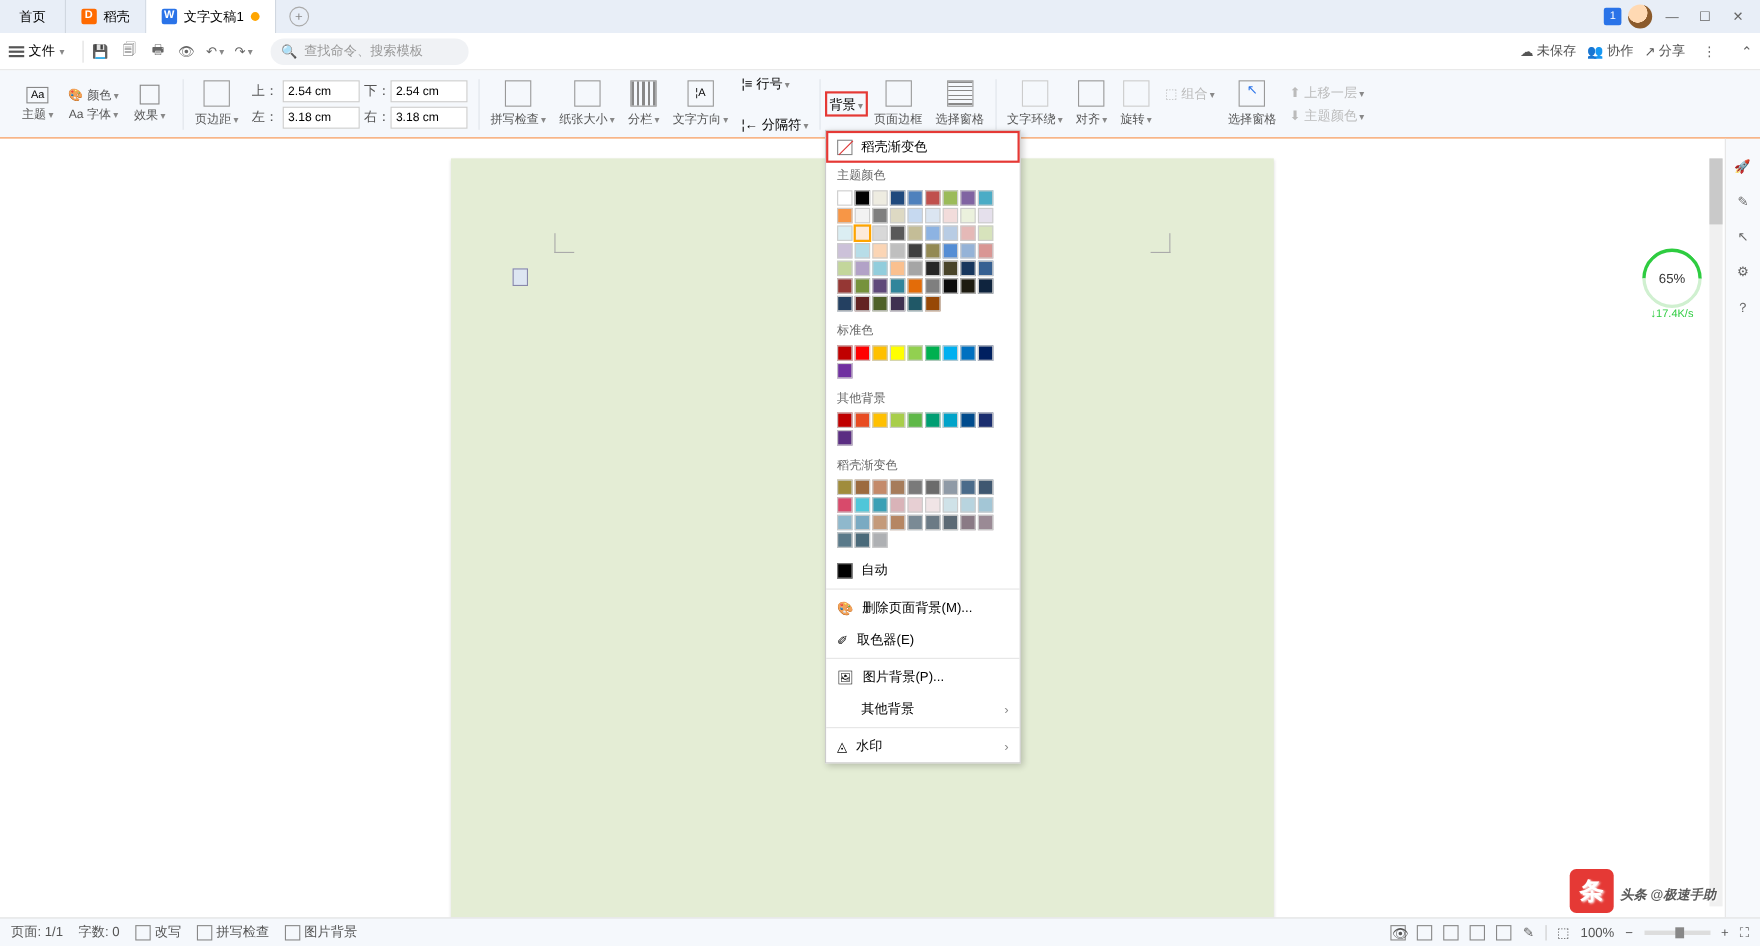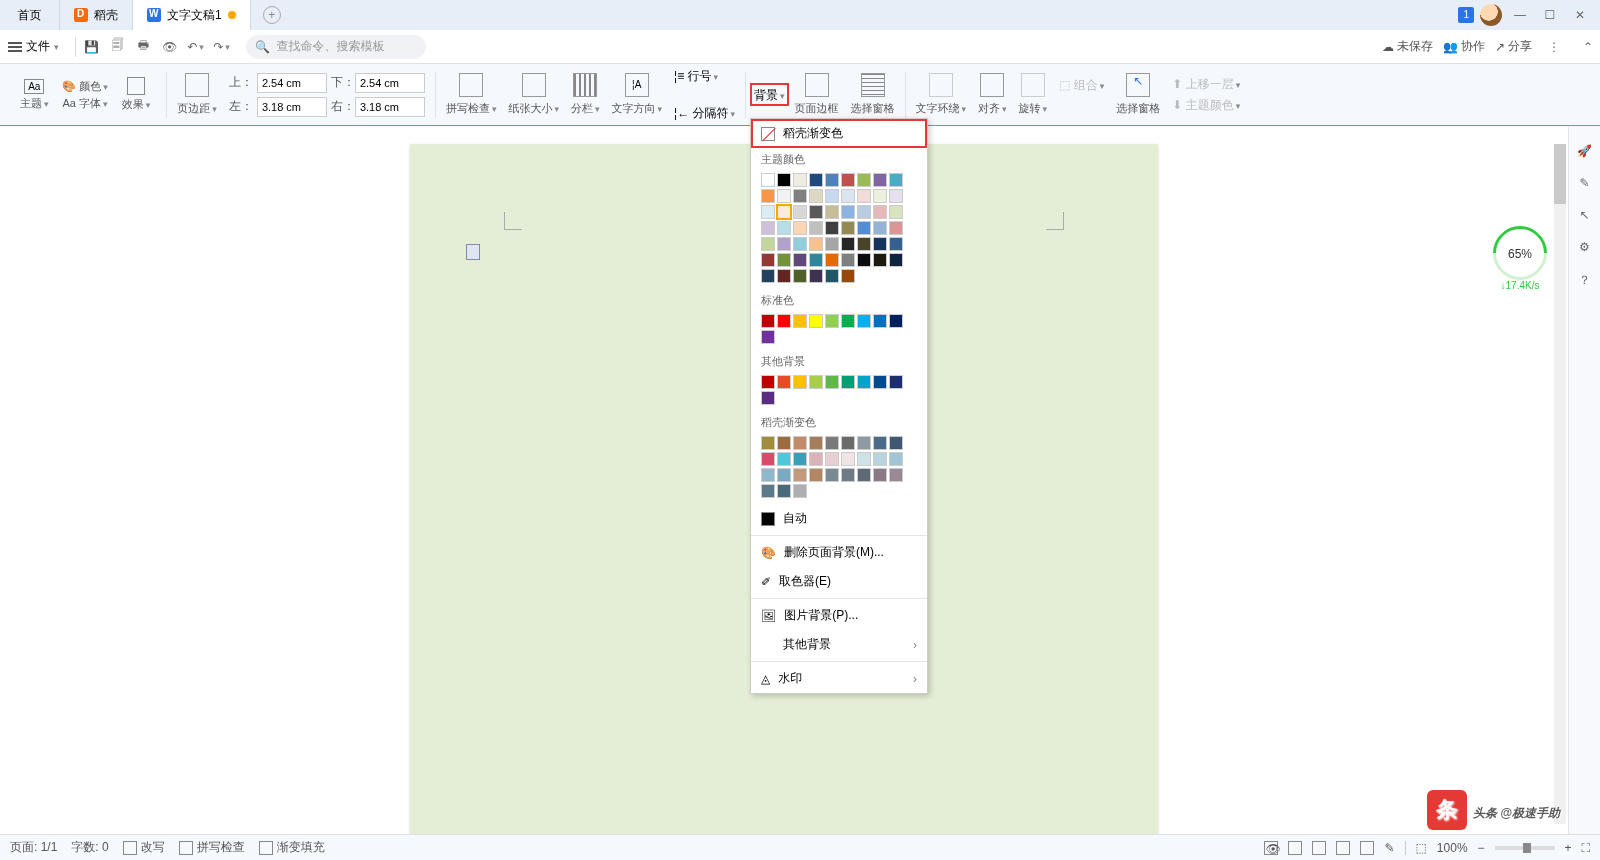--- a/index.html
+++ b/index.html
@@ -425,21 +425,21 @@
   <div class="sb-item">
       <span class="sb-ic"></span>
       <span>改写</span>
     </div>
   <div class="sb-item">
       <span class="sb-ic"></span>
       <span>拼写检查</span>
     </div>
   <div class="sb-item">
       <span class="sb-ic"></span>
-      <span>渐变填充</span>
+      <span>图片背景</span>
     </div>
   <div class="sb-right">
     <span class="sb-ic">👁</span>
     <span class="sb-ic"></span>
     <span class="sb-ic"></span>
     <span class="sb-ic"></span>
     <span class="sb-ic"></span>
     <span>✎</span>
     <span style="width:1px;height:14px;background:#ccc"></span>
     <span>⬚</span>

